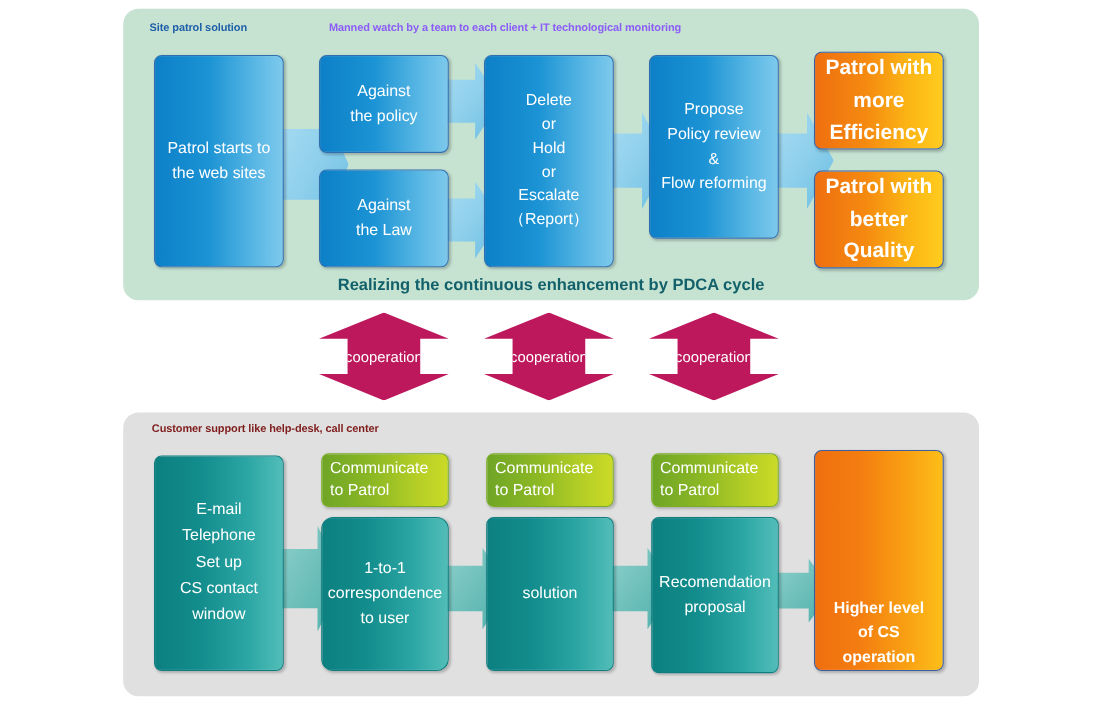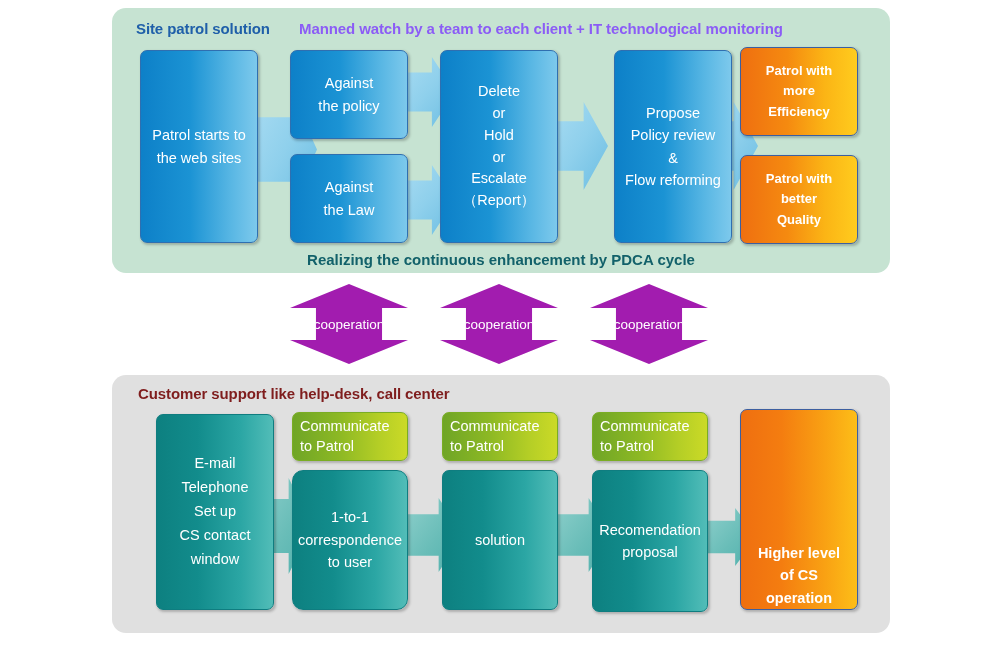--- a/index.html
+++ b/index.html
@@ -28,21 +28,21 @@
   #bottom-panel {
     left: 112px; top: 375px;
     width: 778px; height: 258px;
     background: #e0e0e0;
   }
 
   
   .panel-heading {
     position: absolute;
     font-weight: bold;
-    font-size: 15px;
+    font-size: 10px;
     letter-spacing: -0.1px;
     white-space: nowrap;
   }
   #heading-site-patrol   { left: 136px; top: 20px;  color: #1f5fa9; }
   #heading-manned-watch  { left: 299px; top: 20px;  color: #8b5cf6; }
   #heading-customer-supp { left: 138px; top: 385px; color: #7f1d1d; }
 
   #caption-pdca {
     position: absolute;
     left: 112px; top: 251px;
@@ -74,21 +74,21 @@
 
   .blue-box {
     background: linear-gradient(to right, #0d80c8 0%, #1b93d4 42%, #59b7e4 78%, #7dc9ec 100%);
     border: 1px solid #2f6fb0;
     font-size: 14.5px;
   }
   .orange-box {
     background: linear-gradient(to right, #ef6f10 0%, #f58a10 40%, #fbb415 72%, #ffcc1e 100%);
     border: 1px solid #3d5fa0;
     font-weight: bold;
-    font-size: 13px;
+    font-size: 19px;
   }
   .teal-box {
     background: linear-gradient(to right, #0d8080 0%, #128c8c 35%, #2ba6a4 72%, #52bdb8 100%);
     border: 1px solid #0f7d80;
     font-size: 14.5px;
   }
   .green-box {
     background: linear-gradient(to right, #6fa526 0%, #8cb824 40%, #b4ce26 75%, #cbda27 100%);
     border: 1px solid #7aad24;
     font-size: 14.5px;
@@ -115,21 +115,21 @@
   }
   .chevron-teal {
     background: linear-gradient(to bottom right, #8fd0cc 0%, #69bdb8 55%, #4fb0ac 100%);
   }
 
   
   .coop {
     position: absolute;
     width: 118px;
     height: 80px;
-    background: #a21caf;
+    background: #be185d;
     clip-path: polygon(
       50% 0%, 100% 30%, 78% 30%, 78% 70%, 100% 70%,
       50% 100%, 0% 70%, 22% 70%, 22% 30%, 0% 30%);
     display: flex;
     align-items: center;
     justify-content: center;
   }
   .coop .lbl {
     color: #ffffff;
     font-size: 13.5px;
@@ -172,21 +172,21 @@
 
 <div class="box blue-box" id="box-action" style="left:440px; top:50px; width:118px; height:193px;">
   <span class="lbl" style="white-space:pre-line; line-height:1.5;">Delete
 or
 Hold
 or
 Escalate
 （Report）</span>
 </div>
 
-<div class="box blue-box" id="box-propose" style="left:590px; top:50px; width:118px; height:193px;margin-left:24px;">
+<div class="box blue-box" id="box-propose" style="left:590px; top:50px; width:118px; height:167px;">
   <span class="lbl" style="white-space:pre-line;">Propose
 Policy review
 &amp;
 Flow reforming</span>
 </div>
 
 <div class="box orange-box" id="box-efficiency" style="left:740px; top:47px; width:118px; height:89px;">
   <span class="lbl" style="white-space:pre-line;">Patrol with
 more
 Efficiency</span>
@@ -212,21 +212,21 @@
 
 <div class="panel" id="bottom-panel"></div>
 
 <div class="panel-heading" id="heading-customer-supp">Customer support like help-desk, call center</div>
 
 <div class="chevron chevron-teal" style="left:255px; top:478px; width:58px; height:96px;"></div>
 <div class="chevron chevron-teal" style="left:405px; top:498px; width:58px; height:74px;"></div>
 <div class="chevron chevron-teal" style="left:555px; top:498px; width:58px; height:74px;"></div>
 <div class="chevron chevron-teal" style="left:705px; top:508px; width:52px; height:58px;"></div>
 
-<div class="box teal-box" id="box-intake" style="left:156px; top:414px; width:118px; height:196px;">
+<div class="box teal-box" id="box-intake" style="left:140px; top:414px; width:118px; height:196px;">
   <span class="lbl" style="white-space:pre-line; line-height:1.65;">E-mail
 Telephone
 Set up
 CS contact
 window</span>
 </div>
 
 <div class="box green-box" id="box-comm-1" style="left:292px; top:412px; width:116px; height:49px;">
   <span class="lbl" style="white-space:pre-line;">Communicate
 to Patrol</span>

